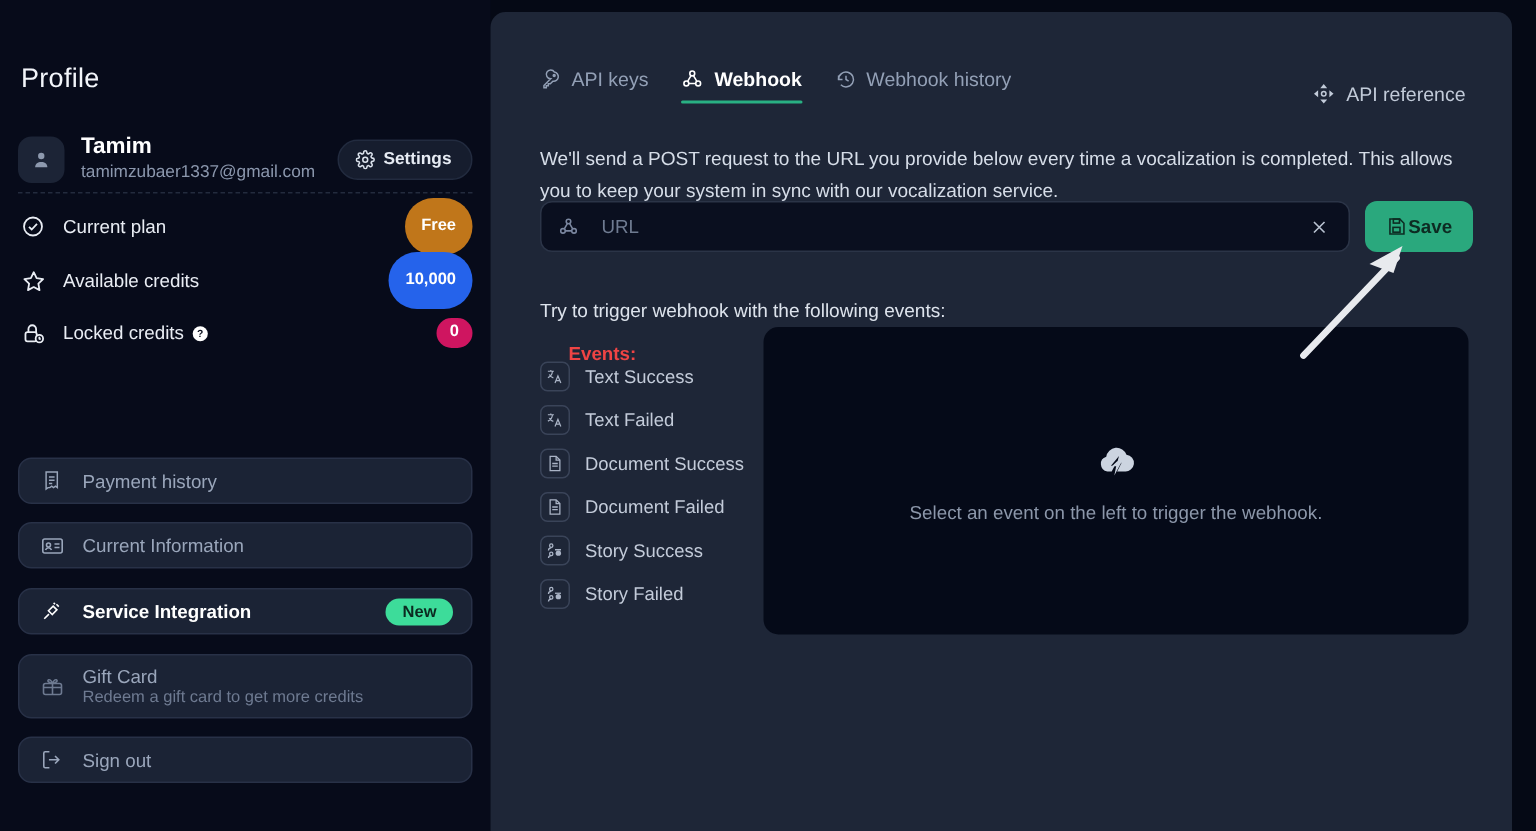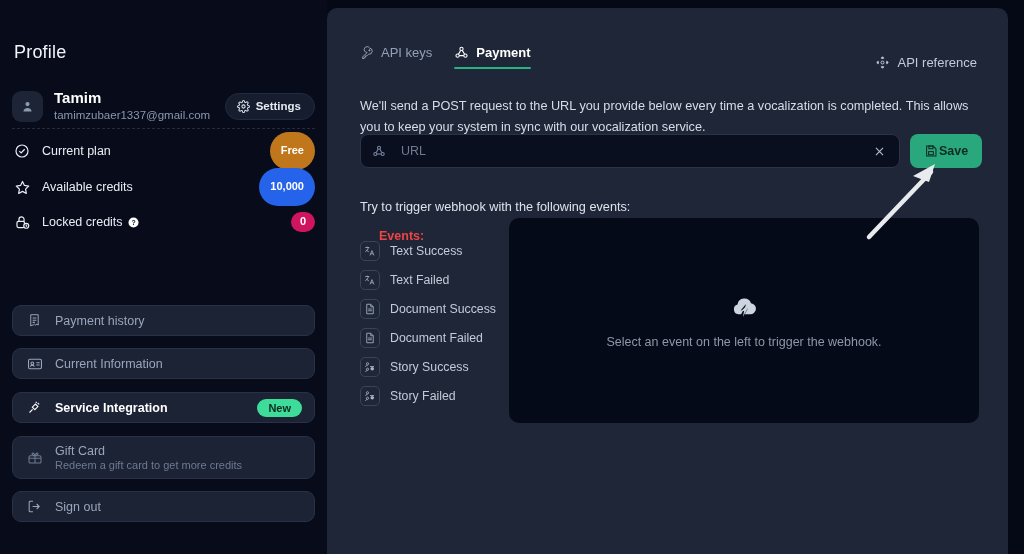--- a/index.html
+++ b/index.html
@@ -290,21 +290,29 @@
         </svg>
         <span class="tlbl">API keys</span>
       </div>
       <div class="tab active">
         <svg width="15" height="15" viewBox="0 0 24 24" fill="none" stroke="#ffffff" stroke-width="1.7">
           <circle cx="12" cy="6.3" r="2.6"></circle>
             <circle cx="5.7" cy="17" r="2.6"></circle>
             <circle cx="18.3" cy="17" r="2.6"></circle>
           <path d="M10.7 8.6L7.2 14.6M13.3 8.6l3.5 6M8.3 17h7.4"></path>
         </svg>
-        <span class="tlbl">Payment</span>
+        <span class="tlbl">Webhook</span>
+      </div>
+      <div class="tab">
+        <svg width="14" height="14" viewBox="0 0 24 24" fill="none" stroke="#93a0b6" stroke-width="1.7">
+          <path d="M3.5 12a8.5 8.5 0 1 1 2.6 6.1"></path>
+            <path d="M3.5 7.5v4.5H8"></path>
+            <path d="M12 7.8V12l3 1.8"></path>
+        </svg>
+        <span class="tlbl">Webhook history</span>
       </div>
     </div>
 
     <div class="api-ref">
       <svg width="15" height="15" viewBox="0 0 24 24" fill="none" stroke="#c2cbd9" stroke-width="1.6">
         <circle cx="12" cy="12" r="2.4"></circle>
         <path d="M12 2.8l2 2.4h-4zM12 21.2l-2-2.4h4zM2.8 12l2.4-2v4zM21.2 12l-2.4 2v-4z" fill="#c2cbd9"></path>
       </svg>
       <span class="albl">API reference</span>
     </div>

